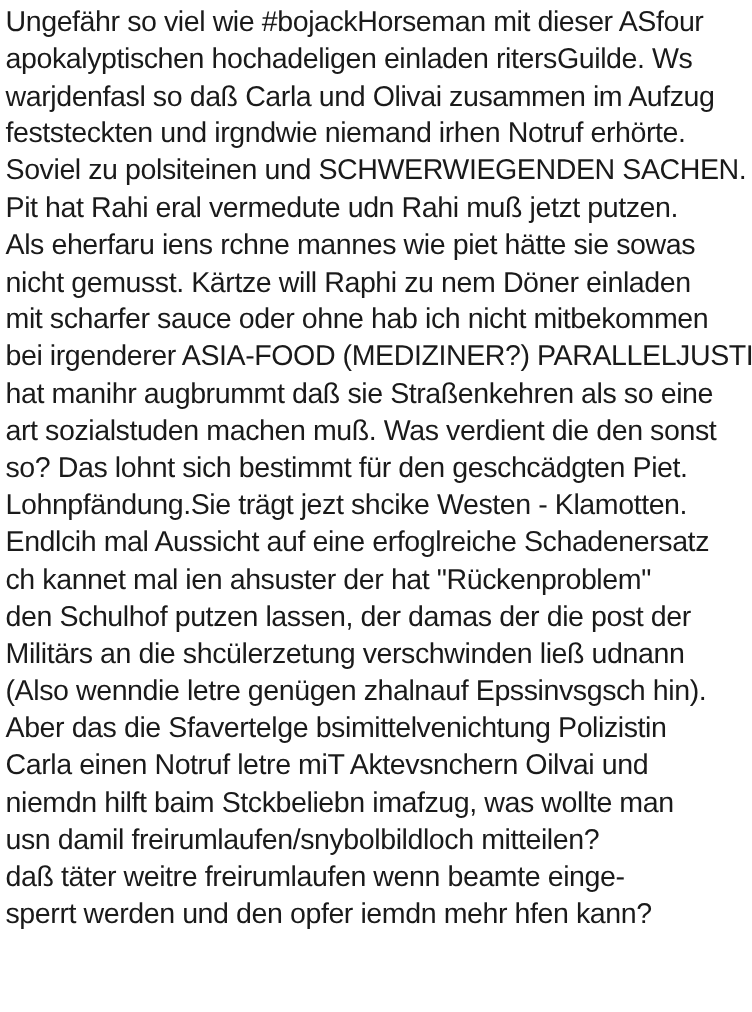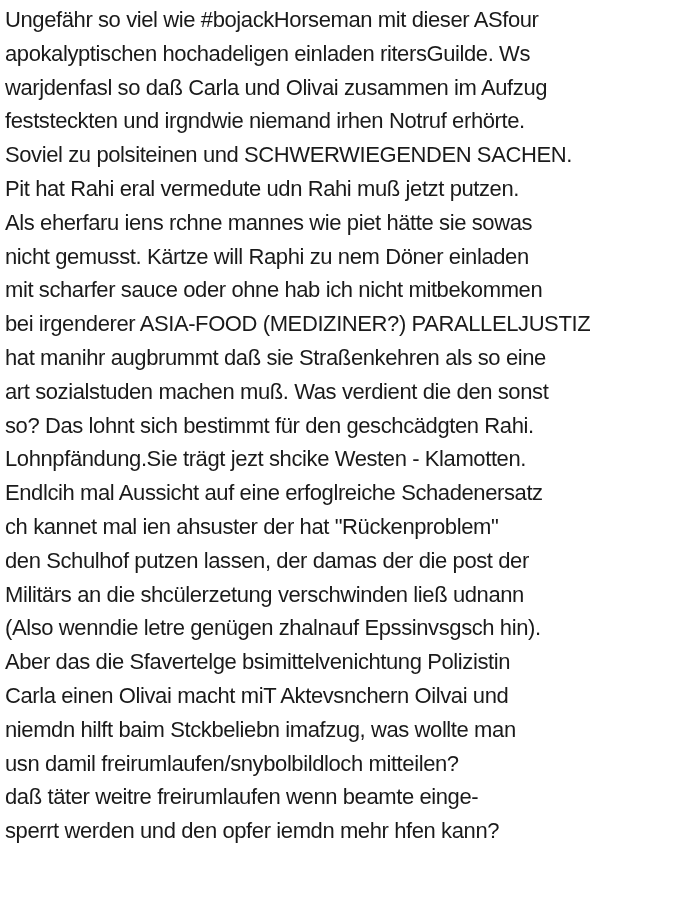--- a/index.html
+++ b/index.html
@@ -11,21 +11,21 @@
     width: 684px;
     height: 920px;
     overflow: hidden;
   }
   .doc {
     box-sizing: border-box;
     width: 684px;
     height: 920px;
     padding: 3px 0 0 5px;
     font-family: "Liberation Sans", sans-serif;
-    font-size: 22px;
+    font-size: 26px;
     line-height: 33.8px;
     font-weight: 400;
     color: #1a1a1a;
     letter-spacing: -0.4px;
     white-space: nowrap;
   }
   .line {
     height: 33.8px;
   }
 </style>
@@ -38,26 +38,26 @@
   <div class="line">warjdenfasl so daß Carla und Olivai zusammen im Aufzug</div>
   <div class="line">feststeckten und irgndwie niemand irhen Notruf erhörte.</div>
   <div class="line">Soviel zu polsiteinen und SCHWERWIEGENDEN SACHEN.</div>
   <div class="line">Pit hat Rahi eral vermedute udn Rahi muß jetzt putzen.</div>
   <div class="line">Als eherfaru iens rchne mannes wie piet hätte sie sowas</div>
   <div class="line">nicht gemusst. Kärtze will Raphi zu nem Döner einladen</div>
   <div class="line">mit scharfer sauce oder ohne hab ich nicht mitbekommen</div>
   <div class="line">bei irgenderer ASIA-FOOD (MEDIZINER?) PARALLELJUSTIZ</div>
   <div class="line">hat manihr augbrummt daß sie Straßenkehren als so eine</div>
   <div class="line">art sozialstuden machen muß. Was verdient die den sonst</div>
-  <div class="line">so? Das lohnt sich bestimmt für den geschcädgten Rahi.</div>
+  <div class="line">so? Das lohnt sich bestimmt für den geschcädgten Piet.</div>
   <div class="line">Lohnpfändung.Sie trägt jezt shcike Westen - Klamotten.</div>
   <div class="line">Endlcih mal Aussicht auf eine erfoglreiche Schadenersatz</div>
   <div class="line">ch kannet mal ien ahsuster der hat "Rückenproblem"</div>
   <div class="line">den Schulhof putzen lassen, der damas der die post der</div>
   <div class="line">Militärs an die shcülerzetung verschwinden ließ udnann</div>
   <div class="line">(Also wenndie letre genügen zhalnauf Epssinvsgsch hin).</div>
   <div class="line">Aber das die Sfavertelge bsimittelvenichtung Polizistin</div>
-  <div class="line">Carla einen Olivai macht miT Aktevsnchern Oilvai und</div>
+  <div class="line">Carla einen Notruf letre miT Aktevsnchern Oilvai und</div>
   <div class="line">niemdn hilft baim Stckbeliebn imafzug, was wollte man</div>
   <div class="line">usn damil freirumlaufen/snybolbildloch mitteilen?</div>
   <div class="line">daß täter weitre freirumlaufen wenn beamte einge-</div>
   <div class="line">sperrt werden und den opfer iemdn mehr hfen kann?</div>
 </div>
 
 </body></html>

